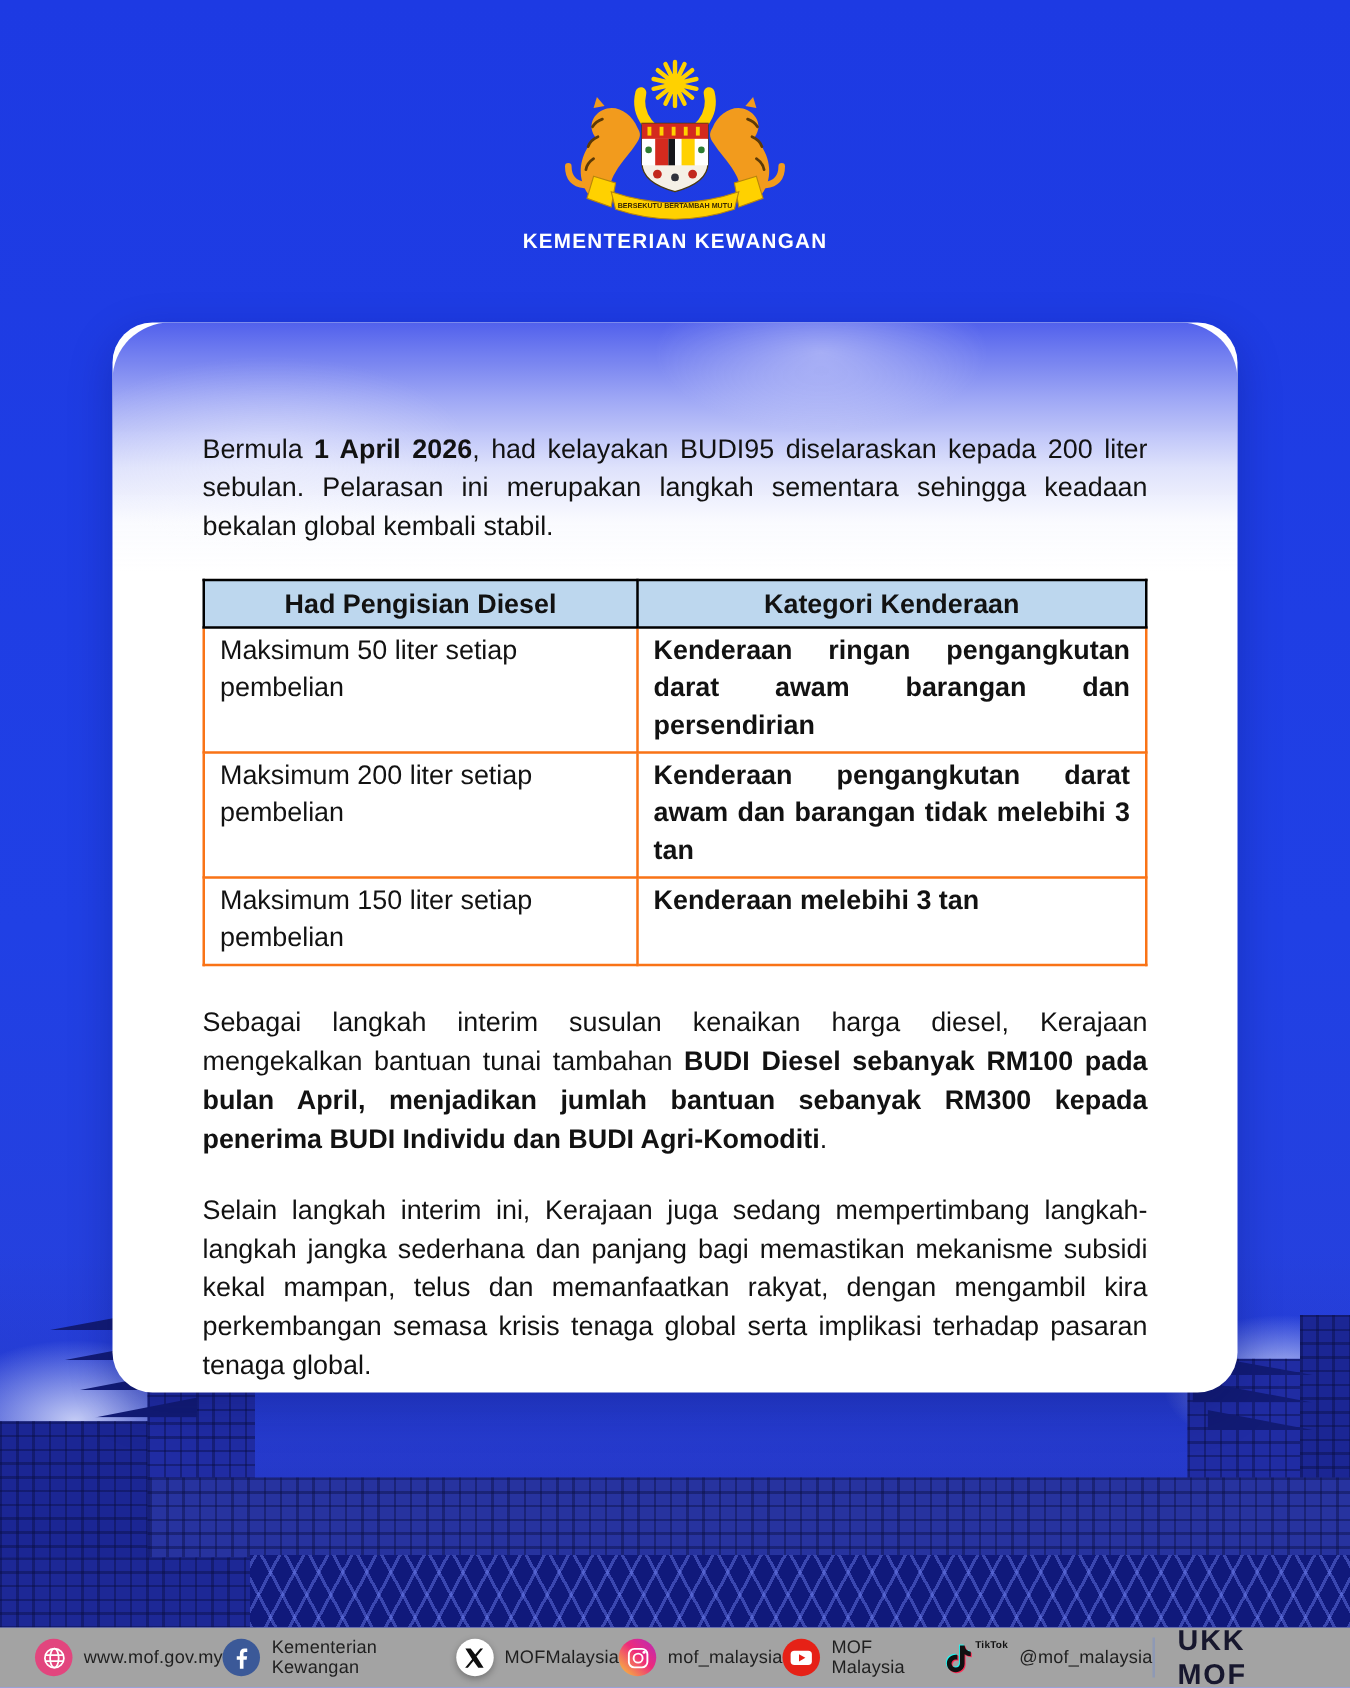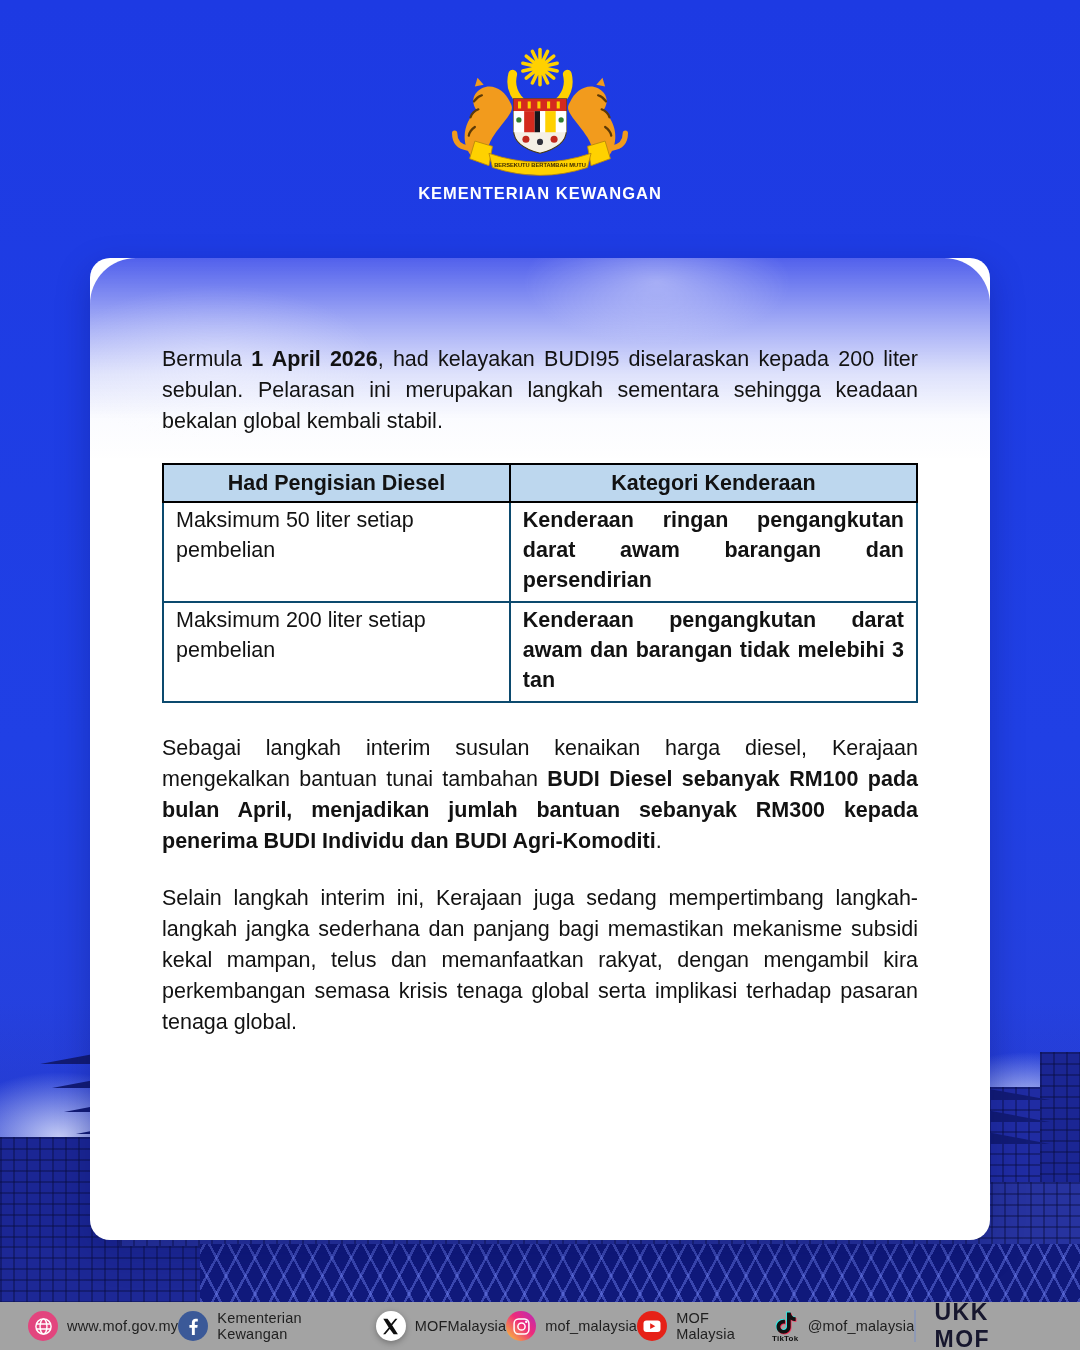--- a/index.html
+++ b/index.html
@@ -35,48 +35,48 @@
   .mid-band{left:120px;right:0;bottom:56px;height:64px;background-color:#27339f;}
   .wall-left{left:0;bottom:0;width:205px;height:56px;background-color:#1d2896;}
   .arcade{left:200px;right:0;bottom:0;height:58px;background-color:#10197b;
     background-image:
       repeating-linear-gradient(62deg,rgba(122,140,255,.4) 0 2.5px,transparent 2.5px 17px),
       repeating-linear-gradient(-62deg,rgba(122,140,255,.4) 0 2.5px,transparent 2.5px 17px);}
   
   .masthead{position:absolute;top:46px;left:0;width:1080px;display:flex;flex-direction:column;align-items:center;z-index:4;}
   .ministry-title{margin-top:6px;color:#ffffff;font-weight:bold;font-size:16.5px;letter-spacing:1px;}
   
-  .card{position:absolute;left:90px;top:258px;width:900px;height:982px;background:#ffffff;border-radius:20px;
+  .card{position:absolute;left:90px;top:258px;width:900px;height:856px;background:#ffffff;border-radius:32px;
     box-shadow:0 12px 34px rgba(8,14,90,.28);z-index:3;}
   .card::before{content:"";position:absolute;top:0;left:0;right:0;height:200px;border-radius:46px 46px 0 0;
     background:
       radial-gradient(190px 90px at 63% 12%,rgba(255,255,255,.38),transparent 70%),
       radial-gradient(230px 110px at 14% 52%,rgba(255,255,255,.32),transparent 70%),
       linear-gradient(180deg,rgba(72,88,235,.95) 0%,rgba(106,120,240,.66) 30%,rgba(168,178,246,.38) 58%,rgba(224,229,252,.16) 80%,rgba(255,255,255,0) 100%);}
   .card-content{position:relative;padding:86px 72px 0;color:#121212;font-size:21.5px;line-height:31px;text-align:justify;}
   .para{margin:0 0 26px 0;}
   .para.tight{margin-bottom:14px;}
   .b{font-weight:bold;}
   table.limits{width:100%;border-collapse:collapse;margin:0 0 30px 0;font-size:21.5px;line-height:30px;}
   table.limits th{background:#BDD7EE;border:2px solid #000;font-weight:bold;text-align:center;padding:3px 8px;}
-  table.limits td{border:2px solid #0c4a6e;padding:2px 12px 6px 12px;vertical-align:top;}
+  table.limits td{border:2px solid #f97316;padding:2px 12px 6px 12px;vertical-align:top;}
   td.limit{width:46%;text-align:left;}
   td.cat{text-align:justify;font-weight:bold;}
   
   .footer{position:absolute;left:0;bottom:0;width:1080px;height:48px;background:#a3a3a3;z-index:10;
     display:flex;align-items:center;justify-content:space-between;box-sizing:border-box;padding:0 28px;}
   .f-item{display:flex;align-items:center;gap:9px;}
   .f-label{font-size:14.5px;color:#1f1f1f;letter-spacing:.2px;}
   .icon-badge{width:30px;height:30px;border-radius:50%;display:flex;align-items:center;justify-content:center;flex:0 0 auto;}
   .badge-web{background:#E2457E;}
   .badge-fb{background:#3B5998;}
   .badge-x{background:#ffffff;box-shadow:0 2px 6px rgba(0,0,0,.3);}
   .badge-ig{background:linear-gradient(45deg,#f9ce34 0%,#ee2a7b 55%,#b62bbb 100%);}
   .badge-yt{background:#E62117;}
-  .tiktok-col{display:flex;flex-direction:column;align-items:center;line-height:1;}
+  .tiktok-col{display:flex;flex-direction:row;line-height:1;}
   .tiktok-label{font-size:8px;font-weight:bold;color:#111;margin-top:-1px;letter-spacing:.2px;}
   .f-right{display:flex;align-items:center;gap:18px;}
   .f-divider{width:2px;height:32px;background:#8e99b5;}
   .f-brand{font-size:23px;font-weight:bold;color:#17172e;letter-spacing:1.5px;}
 </style>
 </head>
 <body>
 
 <div class="bg-bottom">
   <div class="cloud c1"></div>
@@ -170,20 +170,24 @@
       </thead>
       <tbody>
         <tr>
           <td class="limit">Maksimum 50 liter setiap pembelian</td>
           <td class="cat">Kenderaan ringan pengangkutan darat awam barangan dan persendirian</td>
         </tr>
         <tr>
           <td class="limit">Maksimum 200 liter setiap pembelian</td>
           <td class="cat">Kenderaan pengangkutan darat awam dan barangan tidak melebihi 3 tan</td>
         </tr>
+        <tr>
+          <td class="limit">Maksimum 150 liter setiap pembelian</td>
+          <td class="cat">Kenderaan melebihi 3 tan</td>
+        </tr>
       </tbody>
     </table>
 
     <p class="para"><span>Sebagai langkah interim susulan kenaikan harga diesel, Kerajaan mengekalkan bantuan tunai tambahan </span><span class="b">BUDI Diesel sebanyak RM100 pada bulan April, menjadikan jumlah bantuan sebanyak RM300 kepada penerima BUDI Individu dan BUDI Agri-Komoditi</span><span>.</span></p>
 
     <p class="para">Selain langkah interim ini, Kerajaan juga sedang mempertimbang langkah-langkah jangka sederhana dan panjang bagi memastikan mekanisme subsidi kekal mampan, telus dan memanfaatkan rakyat, dengan mengambil kira perkembangan semasa krisis tenaga global serta implikasi terhadap pasaran tenaga global.</p>
 
 
   </div>
 </div>

